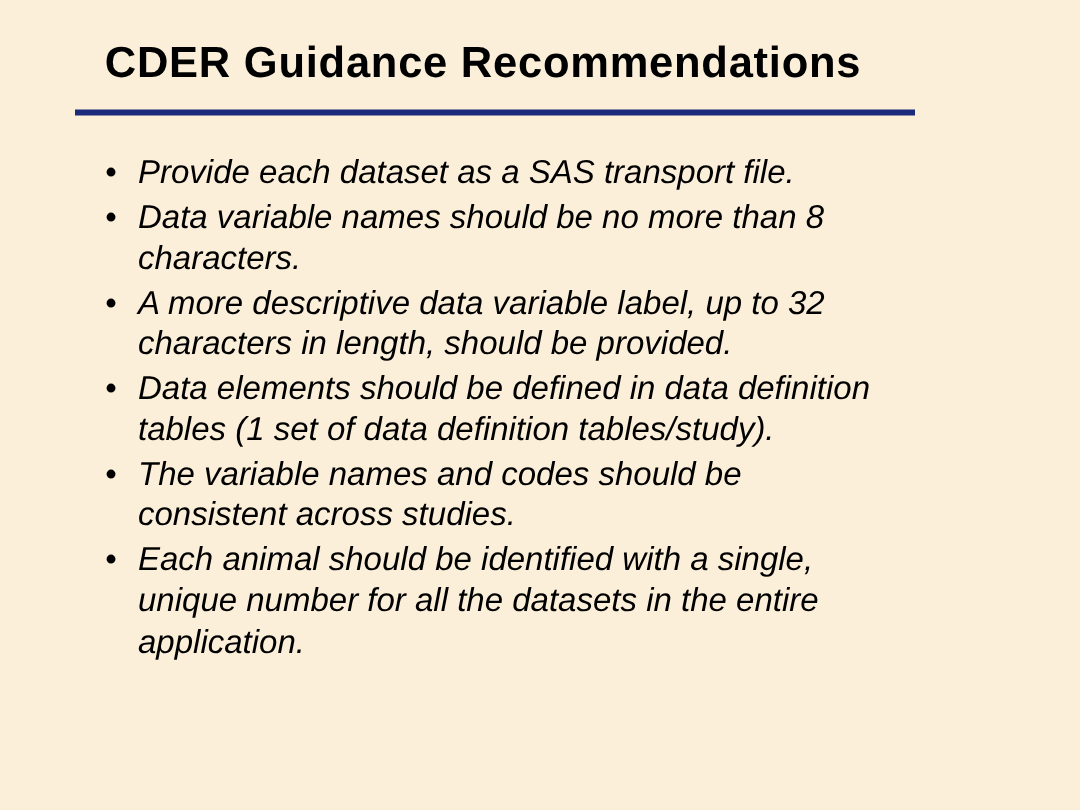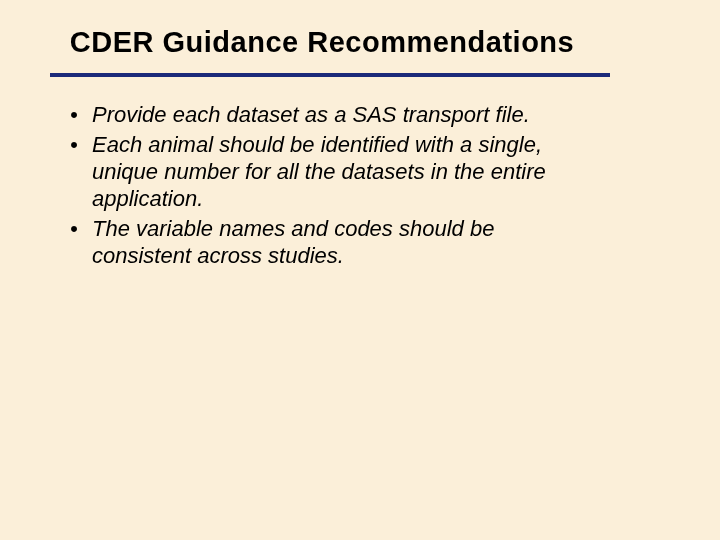--- a/index.html
+++ b/index.html
@@ -57,16 +57,19 @@
   }
 </style>
 </head>
 <body>
 
 <div class="slide">
   <div class="title">CDER Guidance Recommendations</div>
   <div class="rule"></div>
   <ul class="bullets">
     <li><span>Provide each dataset as a SAS transport file.</span></li>
+    <li><span>Data variable names should be no more than 8 characters.</span></li>
+    <li><span>A more descriptive data variable label, up to 32 characters in length, should be provided.</span></li>
+    <li><span>Data elements should be defined in data definition tables (1 set of data definition tables/study).</span></li>
+    <li><span>The variable names and codes should be consistent across studies.</span></li>
     <li><span>Each animal should be identified with a single, unique number for all the datasets in the entire application.</span></li>
-    <li><span>The variable names and codes should be consistent across studies.</span></li>
   </ul>
 </div>
 
 </body></html>

